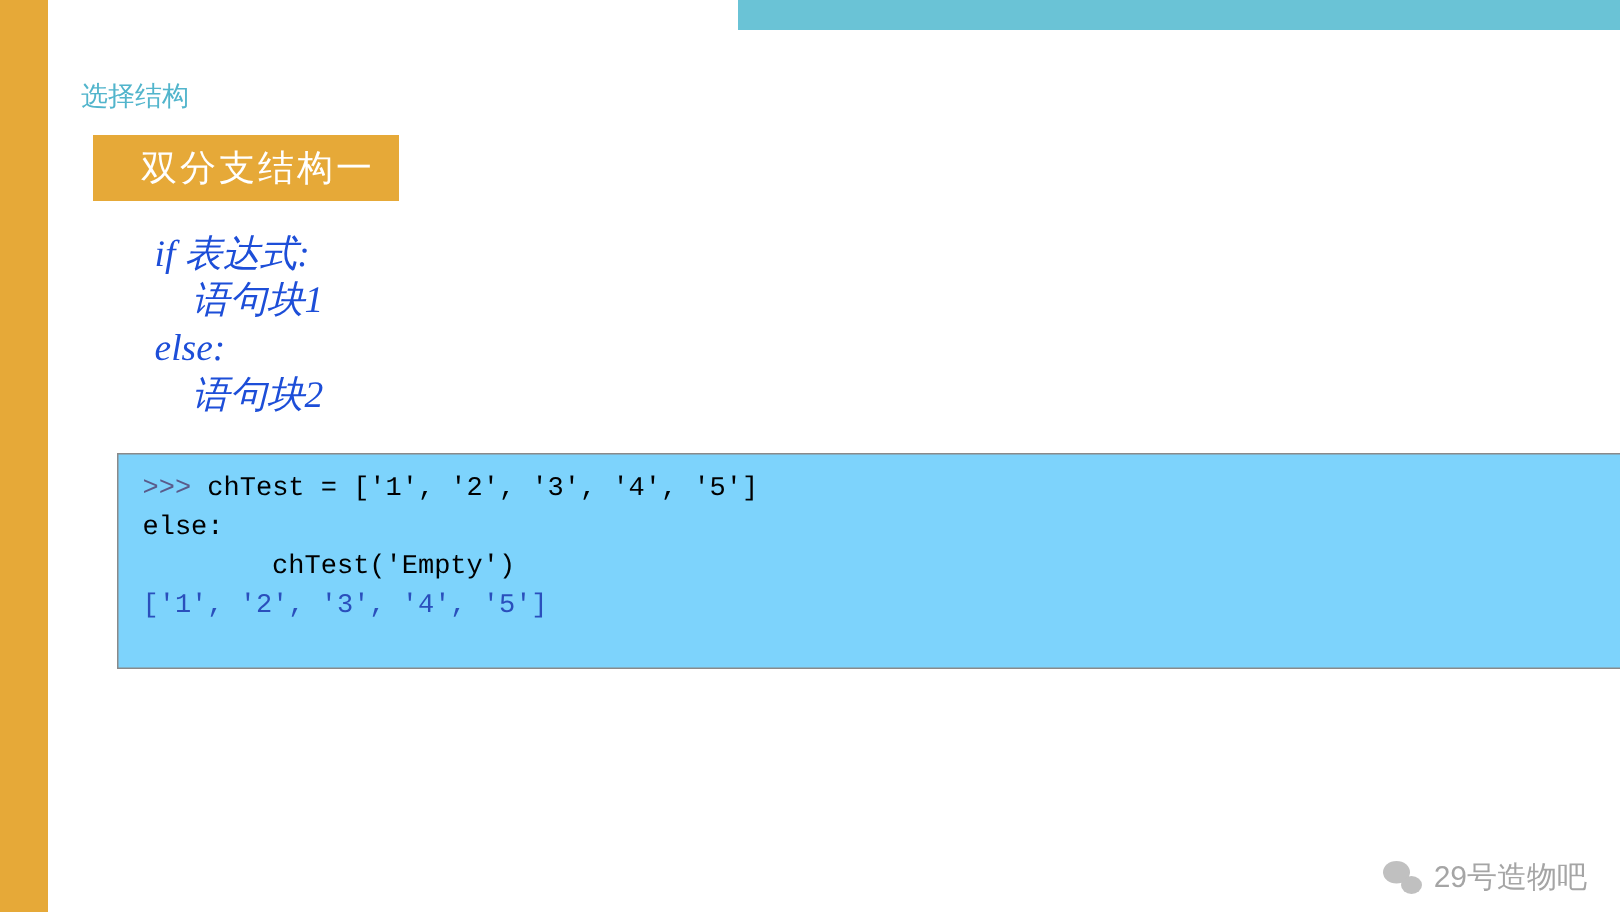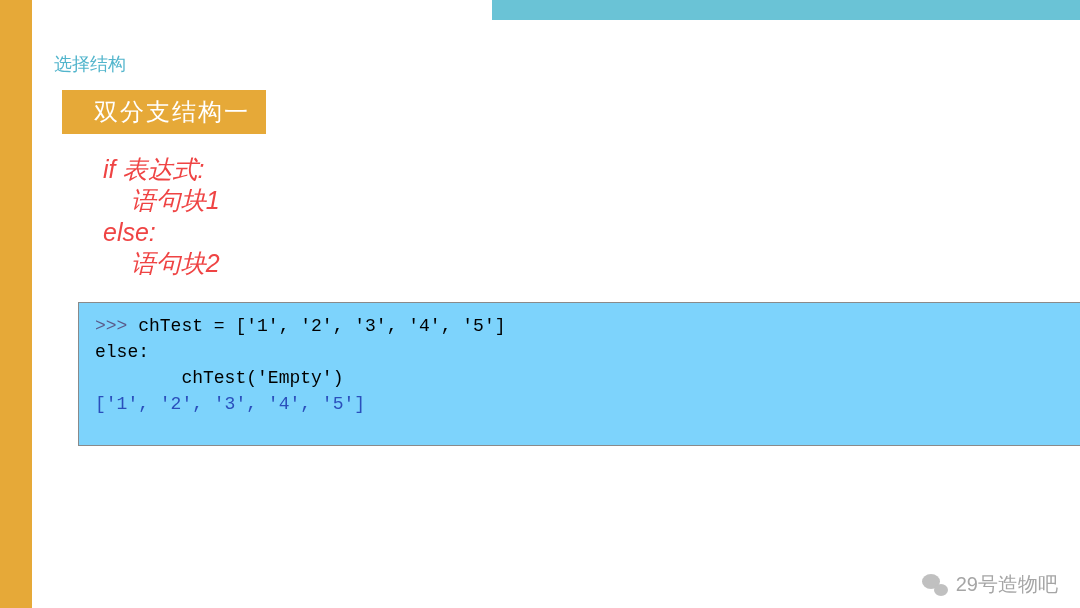--- a/index.html
+++ b/index.html
@@ -43,24 +43,24 @@
       background: #e6a938;
       color: #ffffff;
       padding: 6px 16px 6px 32px;
       font-size: 24px;
       letter-spacing: 2px;
     }
     .pseudo-code {
       position: absolute;
       left: 103px;
       top: 154px;
-      font-family: Liberation Sans, sans-serif;
+      font-family: Liberation Serif, serif;
       font-style: italic;
       font-size: 25px;
-      color: #ef4444;
+      color: #1d4ed8;
       line-height: 1.25;
       white-space: pre;
     }
     .code-panel {
       position: absolute;
       left: 78px;
       top: 302px;
       width: 1036px;
       background: #7dd3fc;
       border: 1px solid #8a8a8a;

